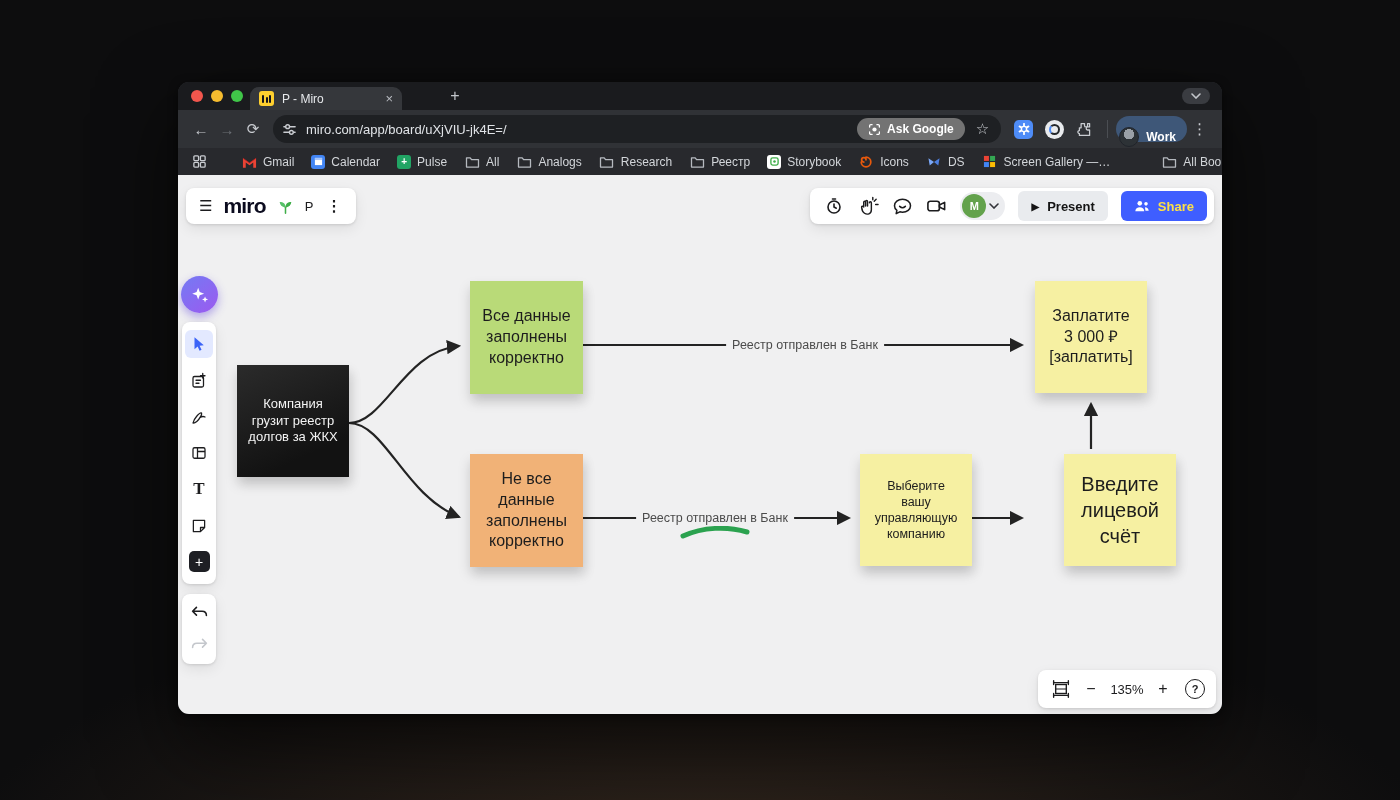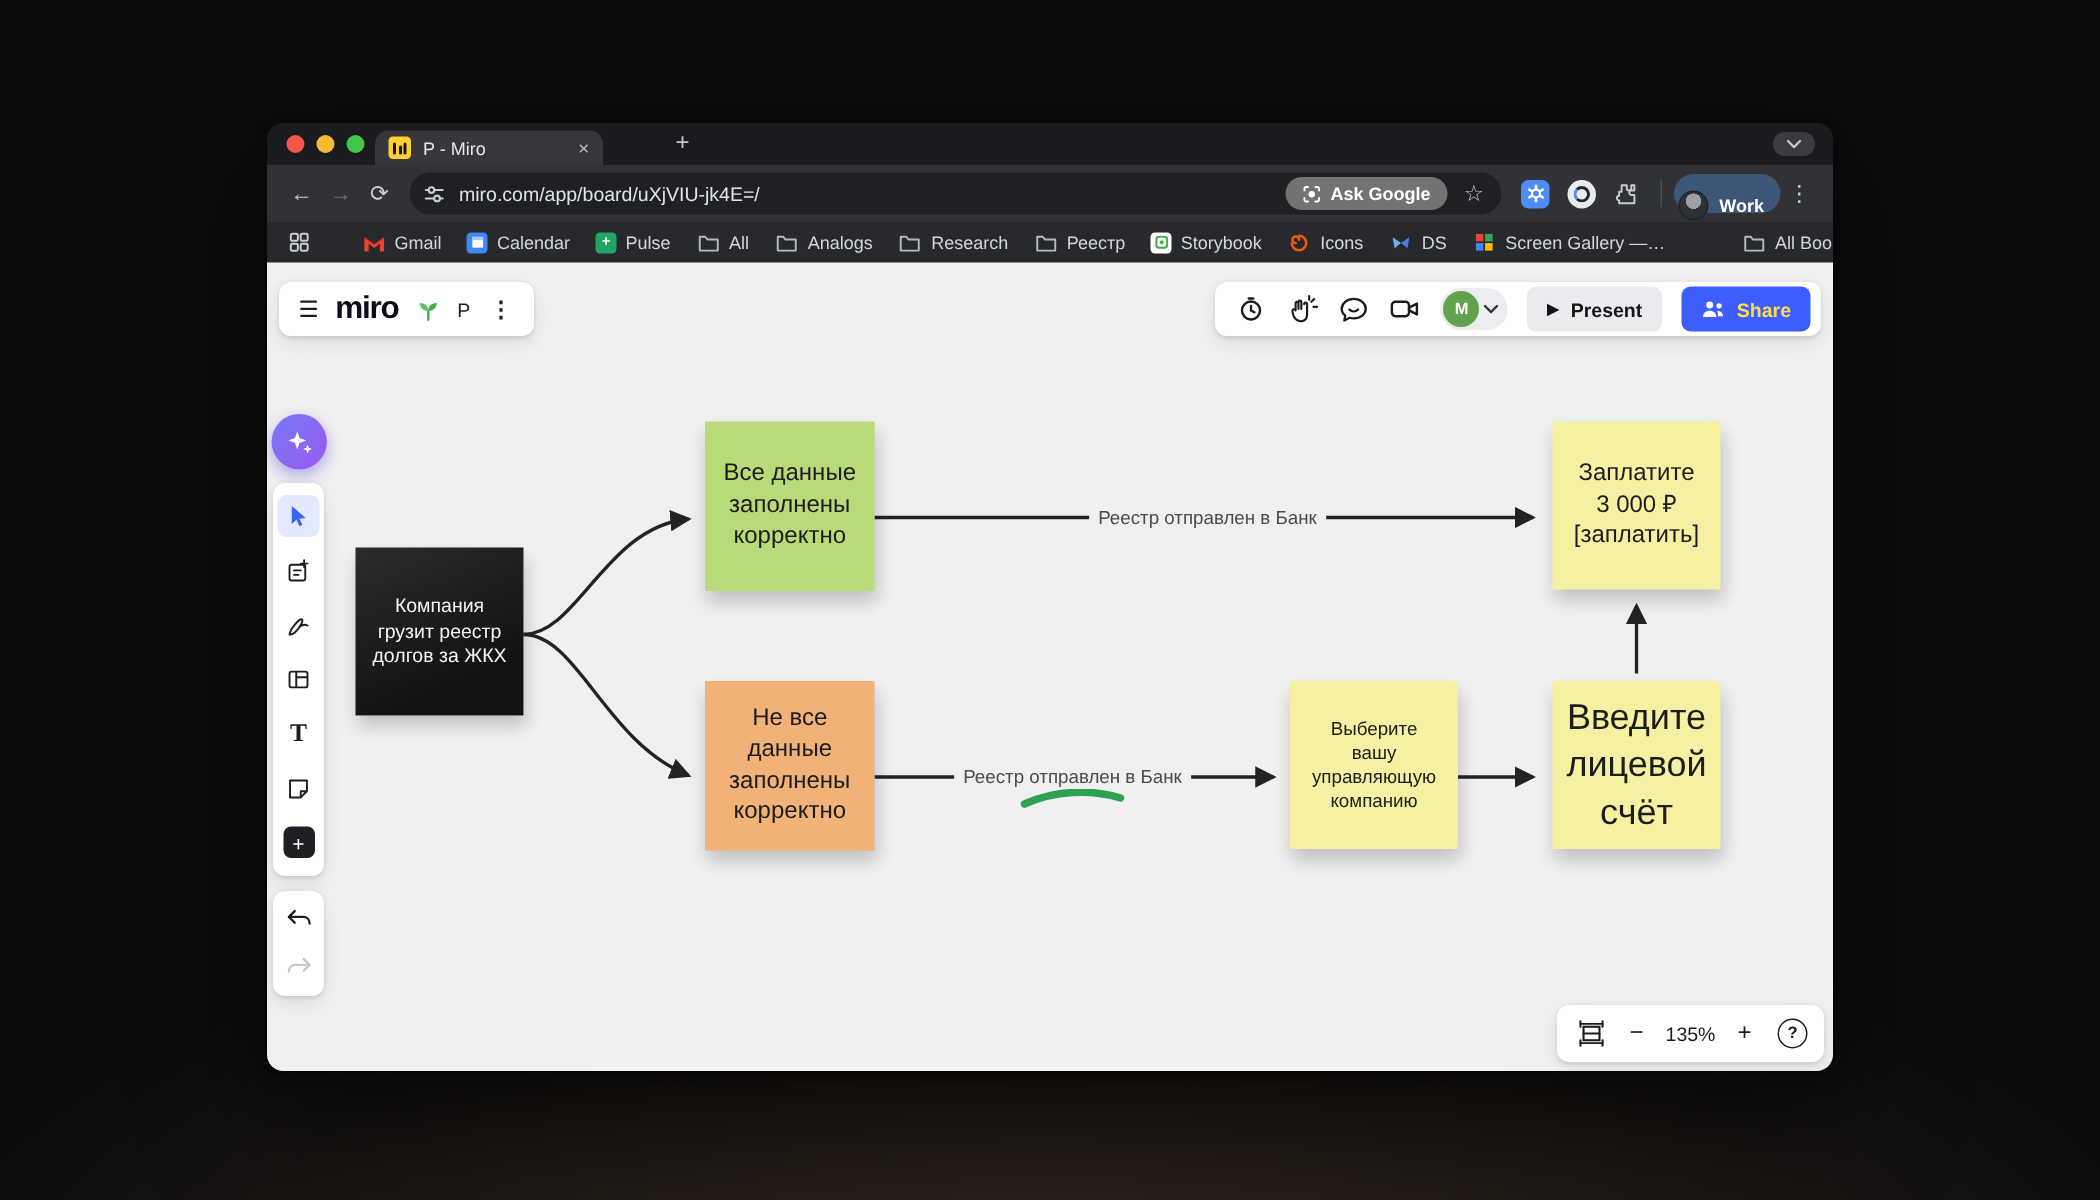--- a/index.html
+++ b/index.html
@@ -103,21 +103,21 @@
 
   
   .sticky { position:absolute; width:112px; height:112px; padding:8px; display:flex; align-items:center; justify-content:center;
     text-align:center; font-size:16px; line-height:1.3; color:#1d1d1d;
     box-shadow:0 7px 12px rgba(0,0,0,.15), 4px 7px 10px rgba(0,0,0,.06); }
   .s-black   { left:59px;  top:190px; background:linear-gradient(155deg,#2b2b2b 0%,#121212 75%); color:#f3f3f3; font-size:13px; }
   .s-green   { left:292px; top:106px; width:113px; height:113px; background:#b9da78; }
   .s-orange  { left:292px; top:279px; width:113px; height:113px; background:#f1b277; }
   .s-pay     { left:857px; top:106px; background:#f6f0a2; }
   .s-choose  { left:682px; top:279px; background:#f6f0a2; font-size:12.5px; padding:17px 15px; }
-  .s-account { left:857px; top:279px; background:#f6f0a2; font-size:24px; }
+  .s-account { left:886px; top:279px; background:#f6f0a2; font-size:20px; }
 
   .wires { position:absolute; left:0; top:0; width:100%; height:100%; pointer-events:none; }
   .conn-label { position:absolute; transform:translate(-50%,-50%); background:#f0f0f1; padding:1px 6px;
     font-size:12.5px; color:#4b4b4b; white-space:nowrap; }
   .lbl-1 { left:627px; top:170px; }
   .lbl-2 { left:537px; top:343px; }
 </style>
 </head>
 <body>
 

